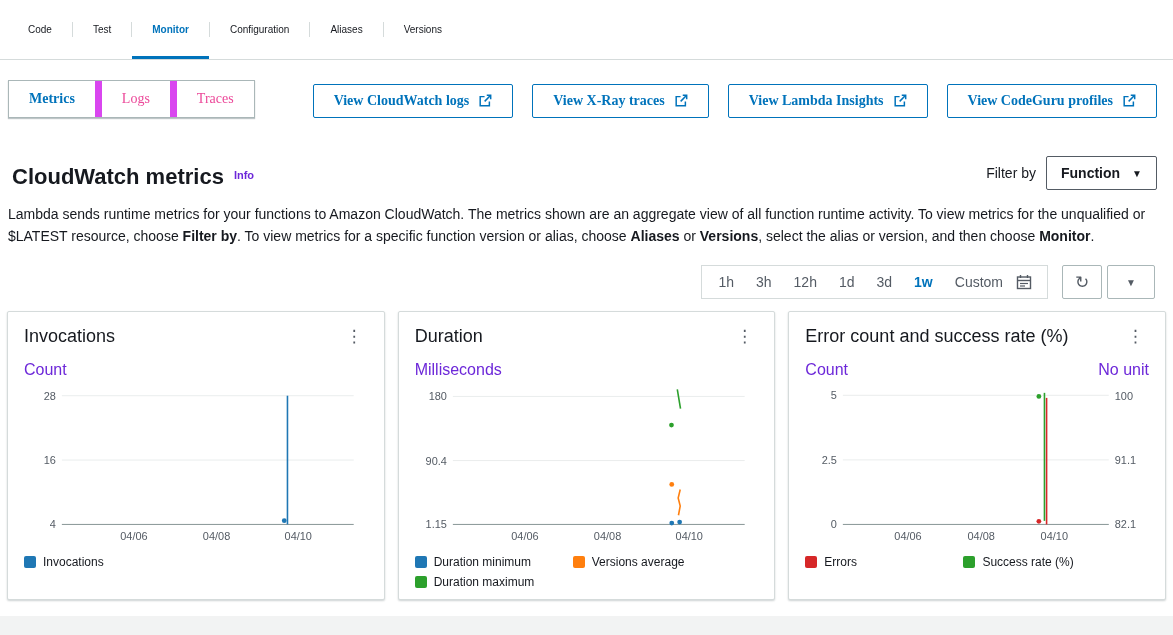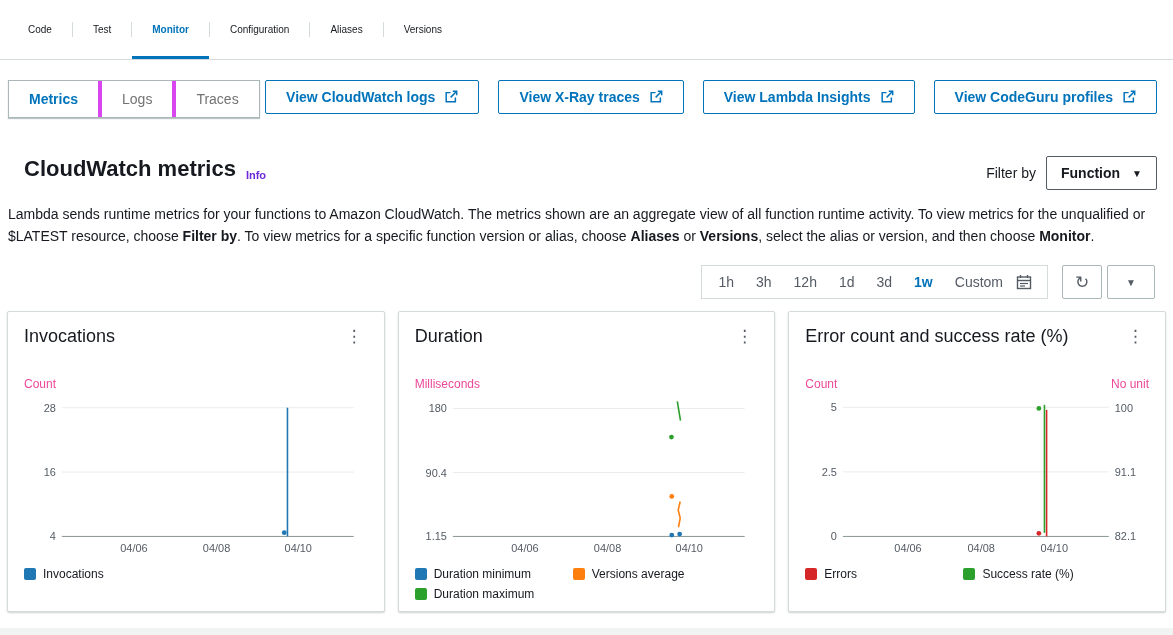--- a/index.html
+++ b/index.html
@@ -13,31 +13,31 @@
   }
   .container { background: #fff; padding-bottom: 16px; }
 
   
   .tabbar { display: flex; align-items: stretch; height: 60px; border-bottom: 1px solid #d5dbdb; padding-left: 8px; background: #fff; }
   .tab { background: none; border: none; padding: 0 20px; font: inherit; font-size: 10px; color: #16191f; cursor: pointer; }
   .tab.active { color: #0073bb; font-weight: 700; box-shadow: inset 0 -3px 0 #0073bb; }
   .tab-sep { width: 1px; background: #d5dbdb; margin: 22px 0; }
 
   
-  .toolbar-row { display: flex; align-items: flex-start; margin: 20px 16px 0 8px; }
+  .toolbar-row { display: flex; align-items: flex-end; margin: 20px 16px 0 8px; font-family: Liberation Serif, serif; }
   .subtabs { display: flex; border: 1px solid #aab7b8; background: #fff; box-shadow: 0 1px 1px rgba(0,28,36,.25); }
-  .subtab { font: inherit; background: #fff; border: none; border-left: 4px solid #d946ef; padding: 10px 20px; color: #737373; cursor: pointer; }
+  .subtab { font: inherit; background: #fff; border: none; border-left: 7px solid #d946ef; padding: 10px 20px; color: #ec4899; cursor: pointer; }
   .subtab:first-child { border-left: none; }
   .subtab.active { color: #0073bb; font-weight: 700; }
   .toolbar-buttons { margin-left: auto; display: flex; gap: 19px; }
   .btn-secondary { display: flex; align-items: center; gap: 9px; height: 34px; padding: 0 20px; background: #fff; border: 1px solid #0073bb; color: #0073bb; font: inherit; font-weight: 700; cursor: pointer; border-radius: 2px; }
   .ext-icon { width: 14px; height: 14px; }
 
   
-  .heading-row { display: flex; align-items: flex-start; margin: 38px 16px 0 24px; }
+  .heading-row { display: flex; align-items: flex-end; margin: 38px 16px 0 12px; }
   .page-title { font-size: 22px; font-weight: 700; margin: 0; }
   .info-link { color: #6d28d9; font-size: 11px; font-weight: 700; margin-left: 10px; text-decoration: none; cursor: pointer; align-self: center; margin-top: 4px; }
   .heading-right { margin-left: auto; display: flex; align-items: center; gap: 10px; }
   .dropdown-btn { display: flex; align-items: center; gap: 12px; height: 34px; padding: 0 14px; border: 1px solid #545b64; background: #fff; font: inherit; font-weight: 700; color: #16191f; cursor: pointer; border-radius: 2px; }
   .caret-glyph { font-size: 10px; color: #16191f; }
 
   .description { margin: 14px 20px 12px 8px; line-height: 1.55; }
   .description b { font-weight: 700; }
 
   
@@ -50,21 +50,21 @@
   .icon-btn { height: 34px; background: #fff; border: 1px solid #aab7b8; color: #545b64; cursor: pointer; border-radius: 2px; font: inherit; }
   .icon-btn.refresh { width: 40px; font-size: 17px; margin-right: 5px; }
   .icon-btn.caretbtn { width: 48px; font-size: 10px; }
 
   
   .charts { display: flex; gap: 13px; margin: 12px 7px 0 7px; }
   .card { flex: 1 1 0; background: #fff; border: 1px solid #d5dbdb; border-radius: 2px; box-shadow: 0 1px 2px rgba(0,28,36,.2); padding: 0 16px 10px; min-width: 0; }
   .card-head { display: flex; align-items: center; padding-top: 12px; }
   .card-title { font-size: 18px; font-weight: 400; margin: 0; }
   .kebab { margin-left: auto; background: none; border: none; font-size: 17px; color: #545b64; cursor: pointer; padding: 2px 5px; }
-  .axis-caption { display: flex; justify-content: space-between; font-size: 12px; color: #ec4899; margin-top: 28px; }
+  .axis-caption { display: flex; justify-content: space-between; font-size: 16px; color: #6d28d9; margin-top: 12px; }
   .chart-area svg { display: block; width: 100%; height: auto; font-family: inherit; }
   .legend { display: flex; flex-wrap: wrap; margin-top: 4px; row-gap: 6px; }
   .legend-item { display: flex; align-items: center; gap: 7px; flex: 0 0 46%; font-size: 12px; cursor: pointer; }
   .legend-swatch { width: 12px; height: 12px; border-radius: 2px; display: inline-block; flex: none; }
 </style>
 </head>
 <body>
 
 <div class="container">
 

